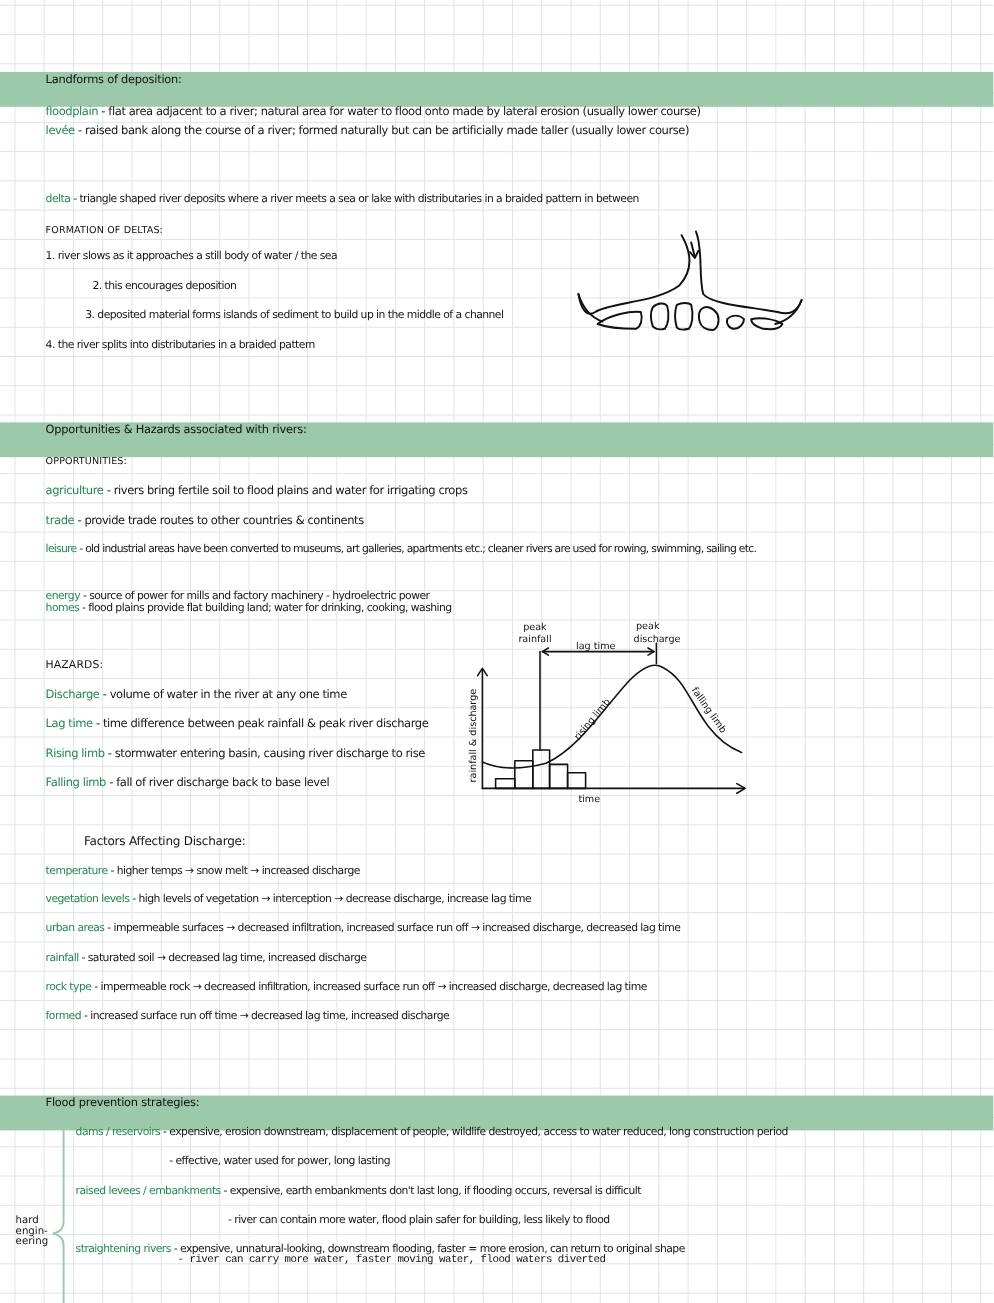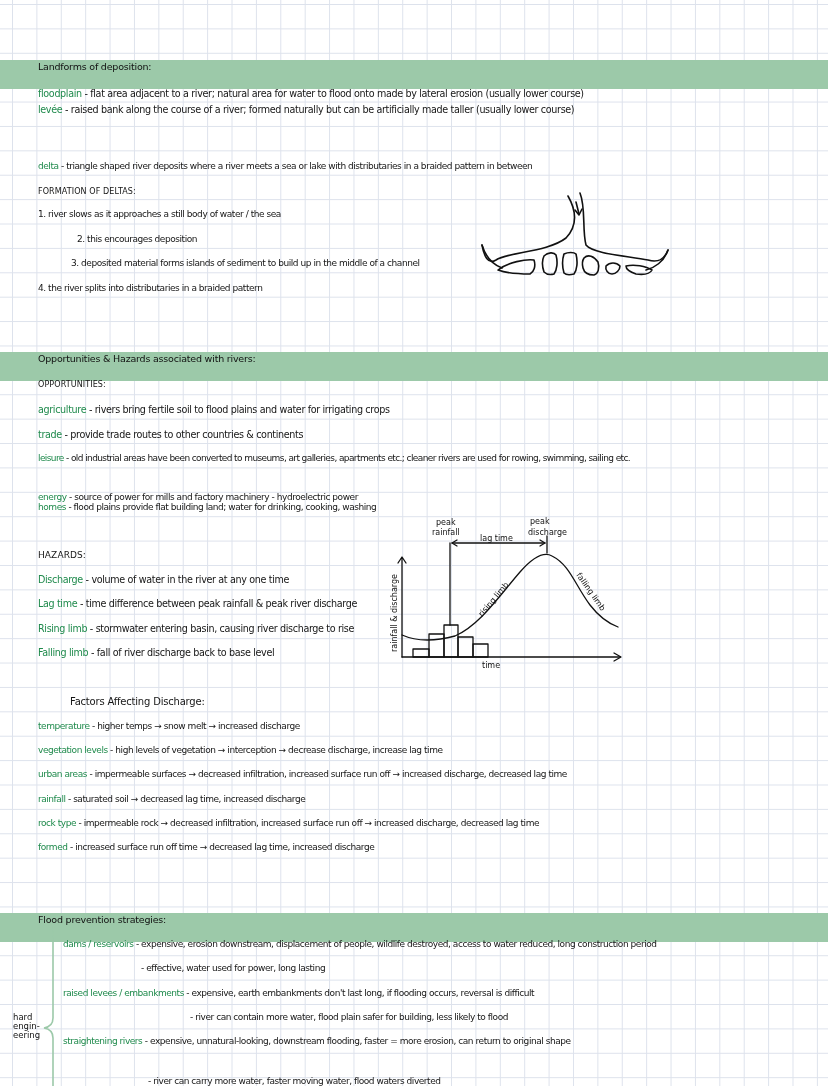--- a/index.html
+++ b/index.html
@@ -189,13 +189,13 @@
 <div class="line sm" style="left:141px; top:963px;">- effective, water used for power, long lasting</div>
 
 <div class="line sm" style="left:63px; top:988px;">
   <span class="term">raised levees / embankments</span><span> - expensive, earth embankments don't last long, if flooding occurs, reversal is difficult</span>
 </div>
 <div class="line sm" style="left:190px; top:1012px;">- river can contain more water, flood plain safer for building, less likely to flood</div>
 
 <div class="line sm" style="left:63px; top:1036px;">
   <span class="term">straightening rivers</span><span> - expensive, unnatural-looking, downstream flooding, faster = more erosion, can return to original shape</span>
 </div>
-<div class="line sm" style="left:148px; top:1076px;">- river can carry more water, faster moving water, flood waters diverted</div>
+<div class="line sm" style="left:148px; top:1045px;font-family:Liberation Mono, monospace;">- river can carry more water, faster moving water, flood waters diverted</div>
 
 </body></html>

